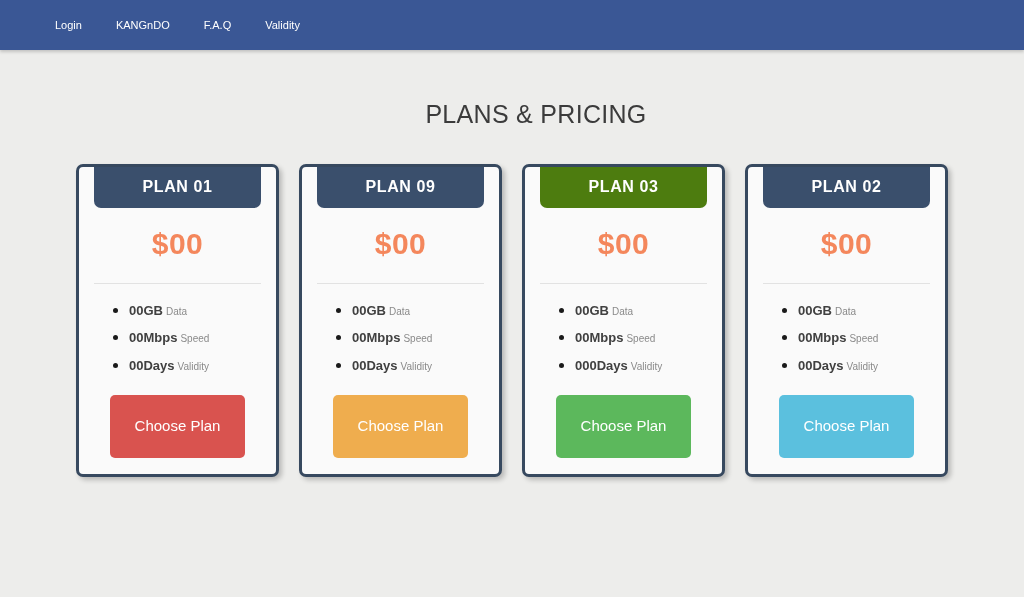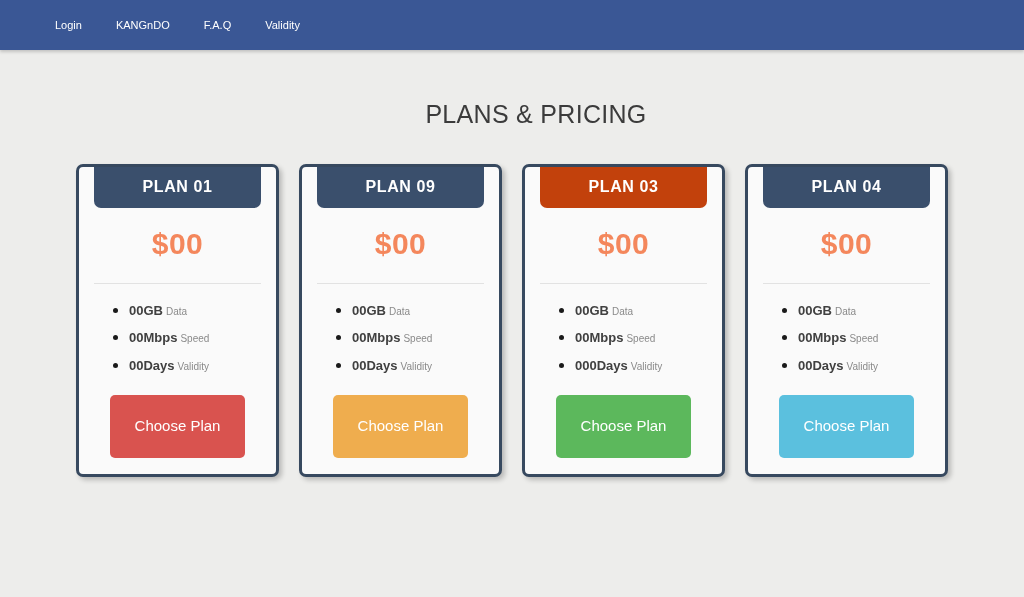--- a/index.html
+++ b/index.html
@@ -202,39 +202,39 @@
         <span class="feature-value">00Mbps</span><span class="feature-label">Speed</span>
       </li>
       <li>
         <span class="feature-value">00Days</span><span class="feature-label">Validity</span>
       </li>
     </ul>
     <button class="choose-btn" style="background: rgb(239, 173, 78);">Choose Plan</button>
   </div>
 
   <div class="card" style="border-color: rgb(55, 73, 95); background: rgb(250, 250, 250);">
-    <div class="card-header" style="background: #c2410c;">PLAN 03</div>
+    <div class="card-header" style="background: #4d7c0f;">PLAN 03</div>
     <div class="card-price" style="color: rgb(244, 135, 92);">$00</div>
     <hr class="card-divider">
     <ul class="feature-list">
       <li>
         <span class="feature-value">00GB</span><span class="feature-label">Data</span>
       </li>
       <li>
         <span class="feature-value">00Mbps</span><span class="feature-label">Speed</span>
       </li>
       <li>
         <span class="feature-value">000Days</span><span class="feature-label">Validity</span>
       </li>
     </ul>
     <button class="choose-btn" style="background: rgb(92, 184, 92);">Choose Plan</button>
   </div>
 
   <div class="card" style="border-color: rgb(55, 73, 95); background: rgb(250, 250, 250);">
-    <div class="card-header" style="background: rgb(58, 79, 108);">PLAN 04</div>
+    <div class="card-header" style="background: rgb(58, 79, 108);">PLAN 02</div>
     <div class="card-price" style="color: rgb(244, 135, 92);">$00</div>
     <hr class="card-divider">
     <ul class="feature-list">
       <li>
         <span class="feature-value">00GB</span><span class="feature-label">Data</span>
       </li>
       <li>
         <span class="feature-value">00Mbps</span><span class="feature-label">Speed</span>
       </li>
       <li>

